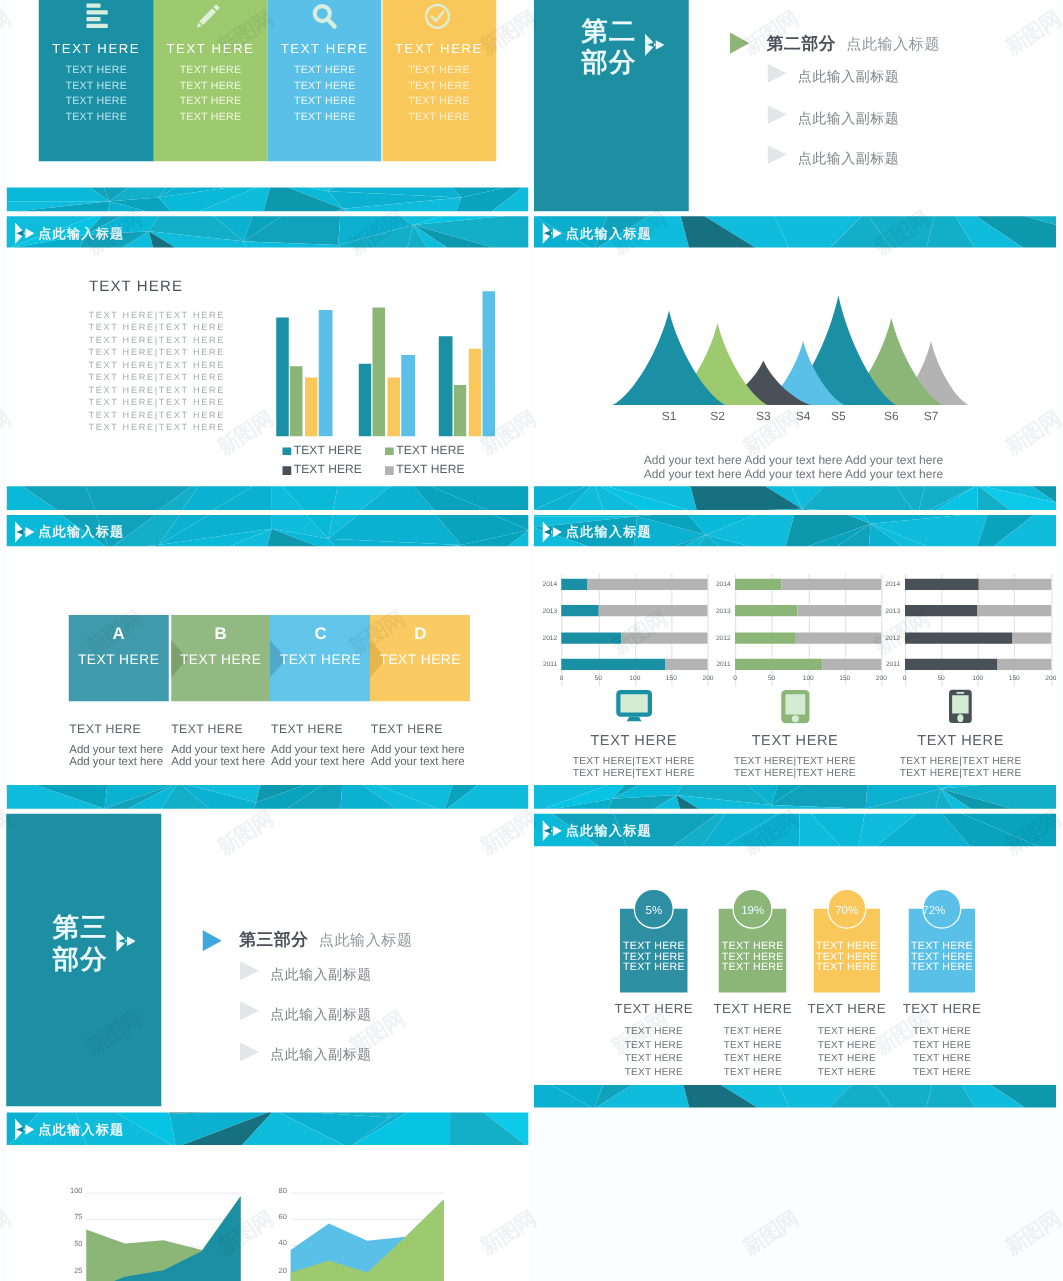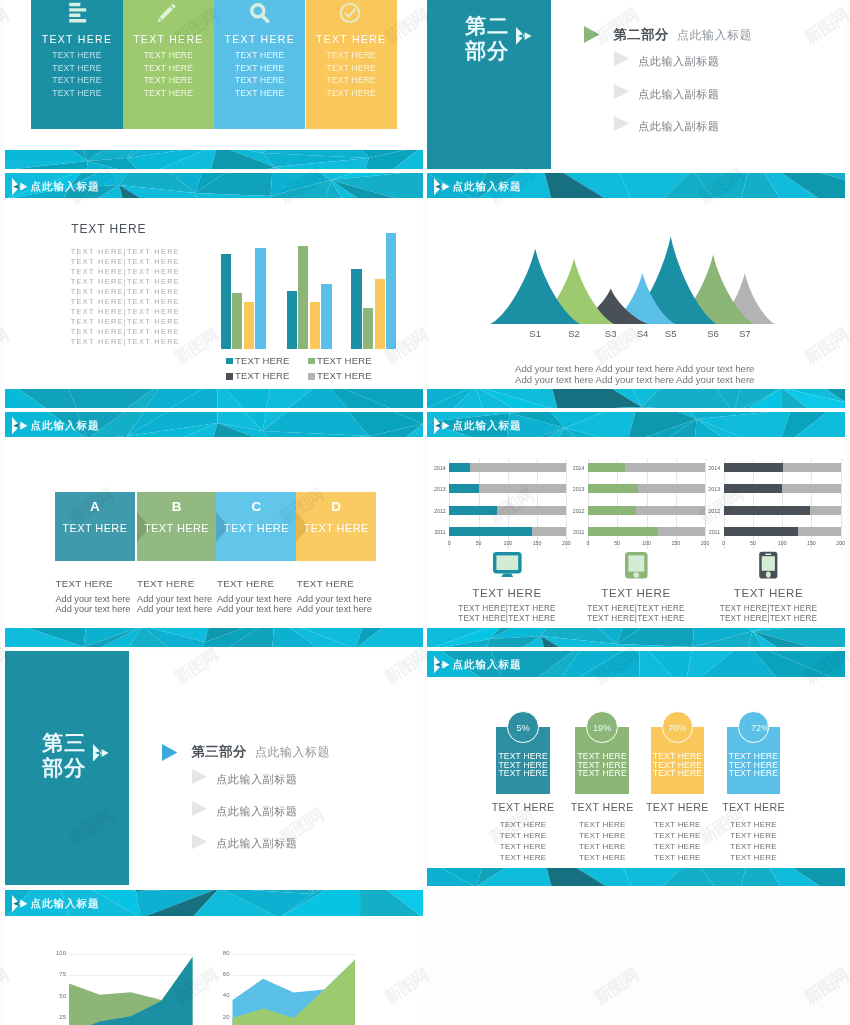--- a/index.html
+++ b/index.html
@@ -493,21 +493,21 @@
       <div class="t" style="left:250.4px;top:171.0px;width:120px;margin-left:-60px;text-align:center;font-size:8.0px;color:#6c7177;letter-spacing:.2px;">TEXT HERE</div>
       <div class="t" style="left:250.4px;top:182.0px;width:120px;margin-left:-60px;text-align:center;font-size:8.0px;color:#6c7177;letter-spacing:.2px;">TEXT HERE</div>
       <div class="t" style="left:250.4px;top:193.0px;width:120px;margin-left:-60px;text-align:center;font-size:8.0px;color:#6c7177;letter-spacing:.2px;">TEXT HERE</div>
       <div class="t" style="left:250.4px;top:204.0px;width:120px;margin-left:-60px;text-align:center;font-size:8.0px;color:#6c7177;letter-spacing:.2px;">TEXT HERE</div>
       <div class="bx" style="left:299.6px;top:78.6px;width:53.9px;height:67.0px;background:#5bc0e8;">
         <div class="t" style="left:0;top:24.0px;width:53.9px;text-align:center;font-size:8.5px;color:#fff;letter-spacing:.2px;">TEXT HERE</div>
         <div class="t" style="left:0;top:32.6px;width:53.9px;text-align:center;font-size:8.5px;color:#fff;letter-spacing:.2px;">TEXT HERE</div>
         <div class="t" style="left:0;top:41.2px;width:53.9px;text-align:center;font-size:8.5px;color:#fff;letter-spacing:.2px;">TEXT HERE</div>
       </div>
       <div class="bx" style="left:310.8px;top:62.8px;width:31.6px;height:31.6px;border-radius:50%;background:#5bc0e8;border:1.3px solid #fff;box-sizing:border-box;"></div>
-      <div class="t" style="left:310.8px;top:74.8px;width:31.6px;text-align:right;font-size:9.2px;color:#eafafd;">72%</div>
+      <div class="t" style="left:310.8px;top:74.8px;width:31.6px;text-align:left;font-size:9.2px;color:#eafafd;">72%</div>
       <div class="t" style="left:326.6px;top:152.0px;width:120px;margin-left:-60px;text-align:center;font-size:10.6px;color:#5b6067;letter-spacing:.4px;">TEXT HERE</div>
       <div class="t" style="left:326.6px;top:171.0px;width:120px;margin-left:-60px;text-align:center;font-size:8.0px;color:#6c7177;letter-spacing:.2px;">TEXT HERE</div>
       <div class="t" style="left:326.6px;top:182.0px;width:120px;margin-left:-60px;text-align:center;font-size:8.0px;color:#6c7177;letter-spacing:.2px;">TEXT HERE</div>
       <div class="t" style="left:326.6px;top:193.0px;width:120px;margin-left:-60px;text-align:center;font-size:8.0px;color:#6c7177;letter-spacing:.2px;">TEXT HERE</div>
       <div class="t" style="left:326.6px;top:204.0px;width:120px;margin-left:-60px;text-align:center;font-size:8.0px;color:#6c7177;letter-spacing:.2px;">TEXT HERE</div>
       <div class="bandwrap" style="left:0;top:219.0px;width:418px;height:18.6px;">
         <svg width="418" height="200" style="top:-130px" viewBox="0 0 425 200" preserveAspectRatio="none">
           <use href="#polytex"></use>
         </svg>
       </div>

